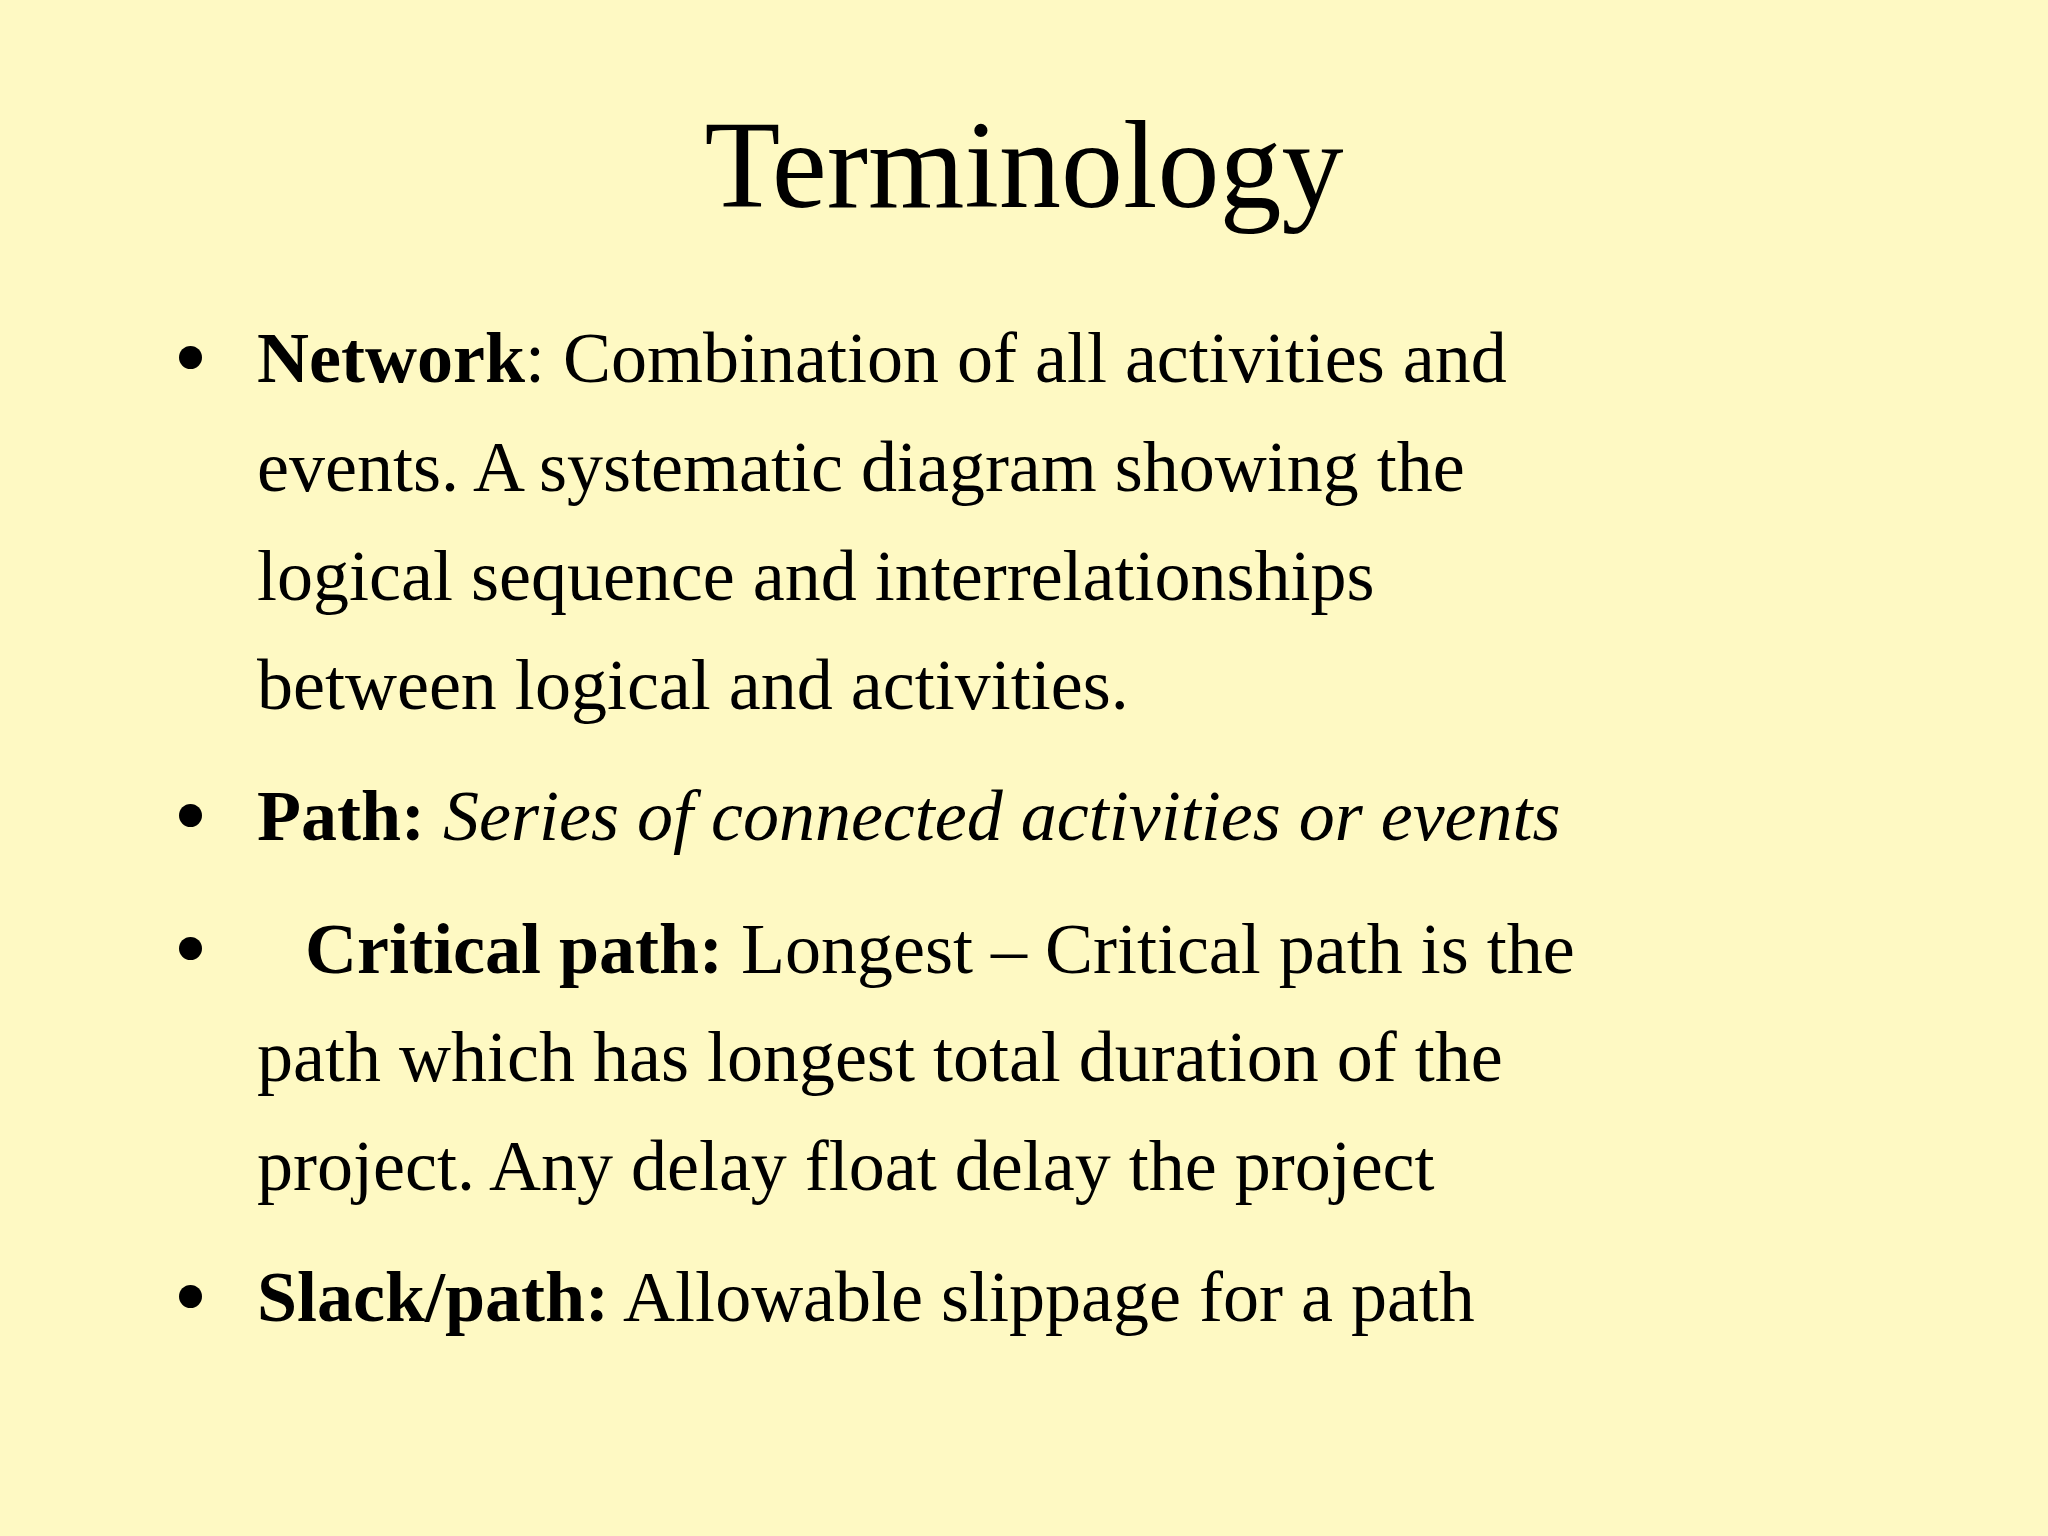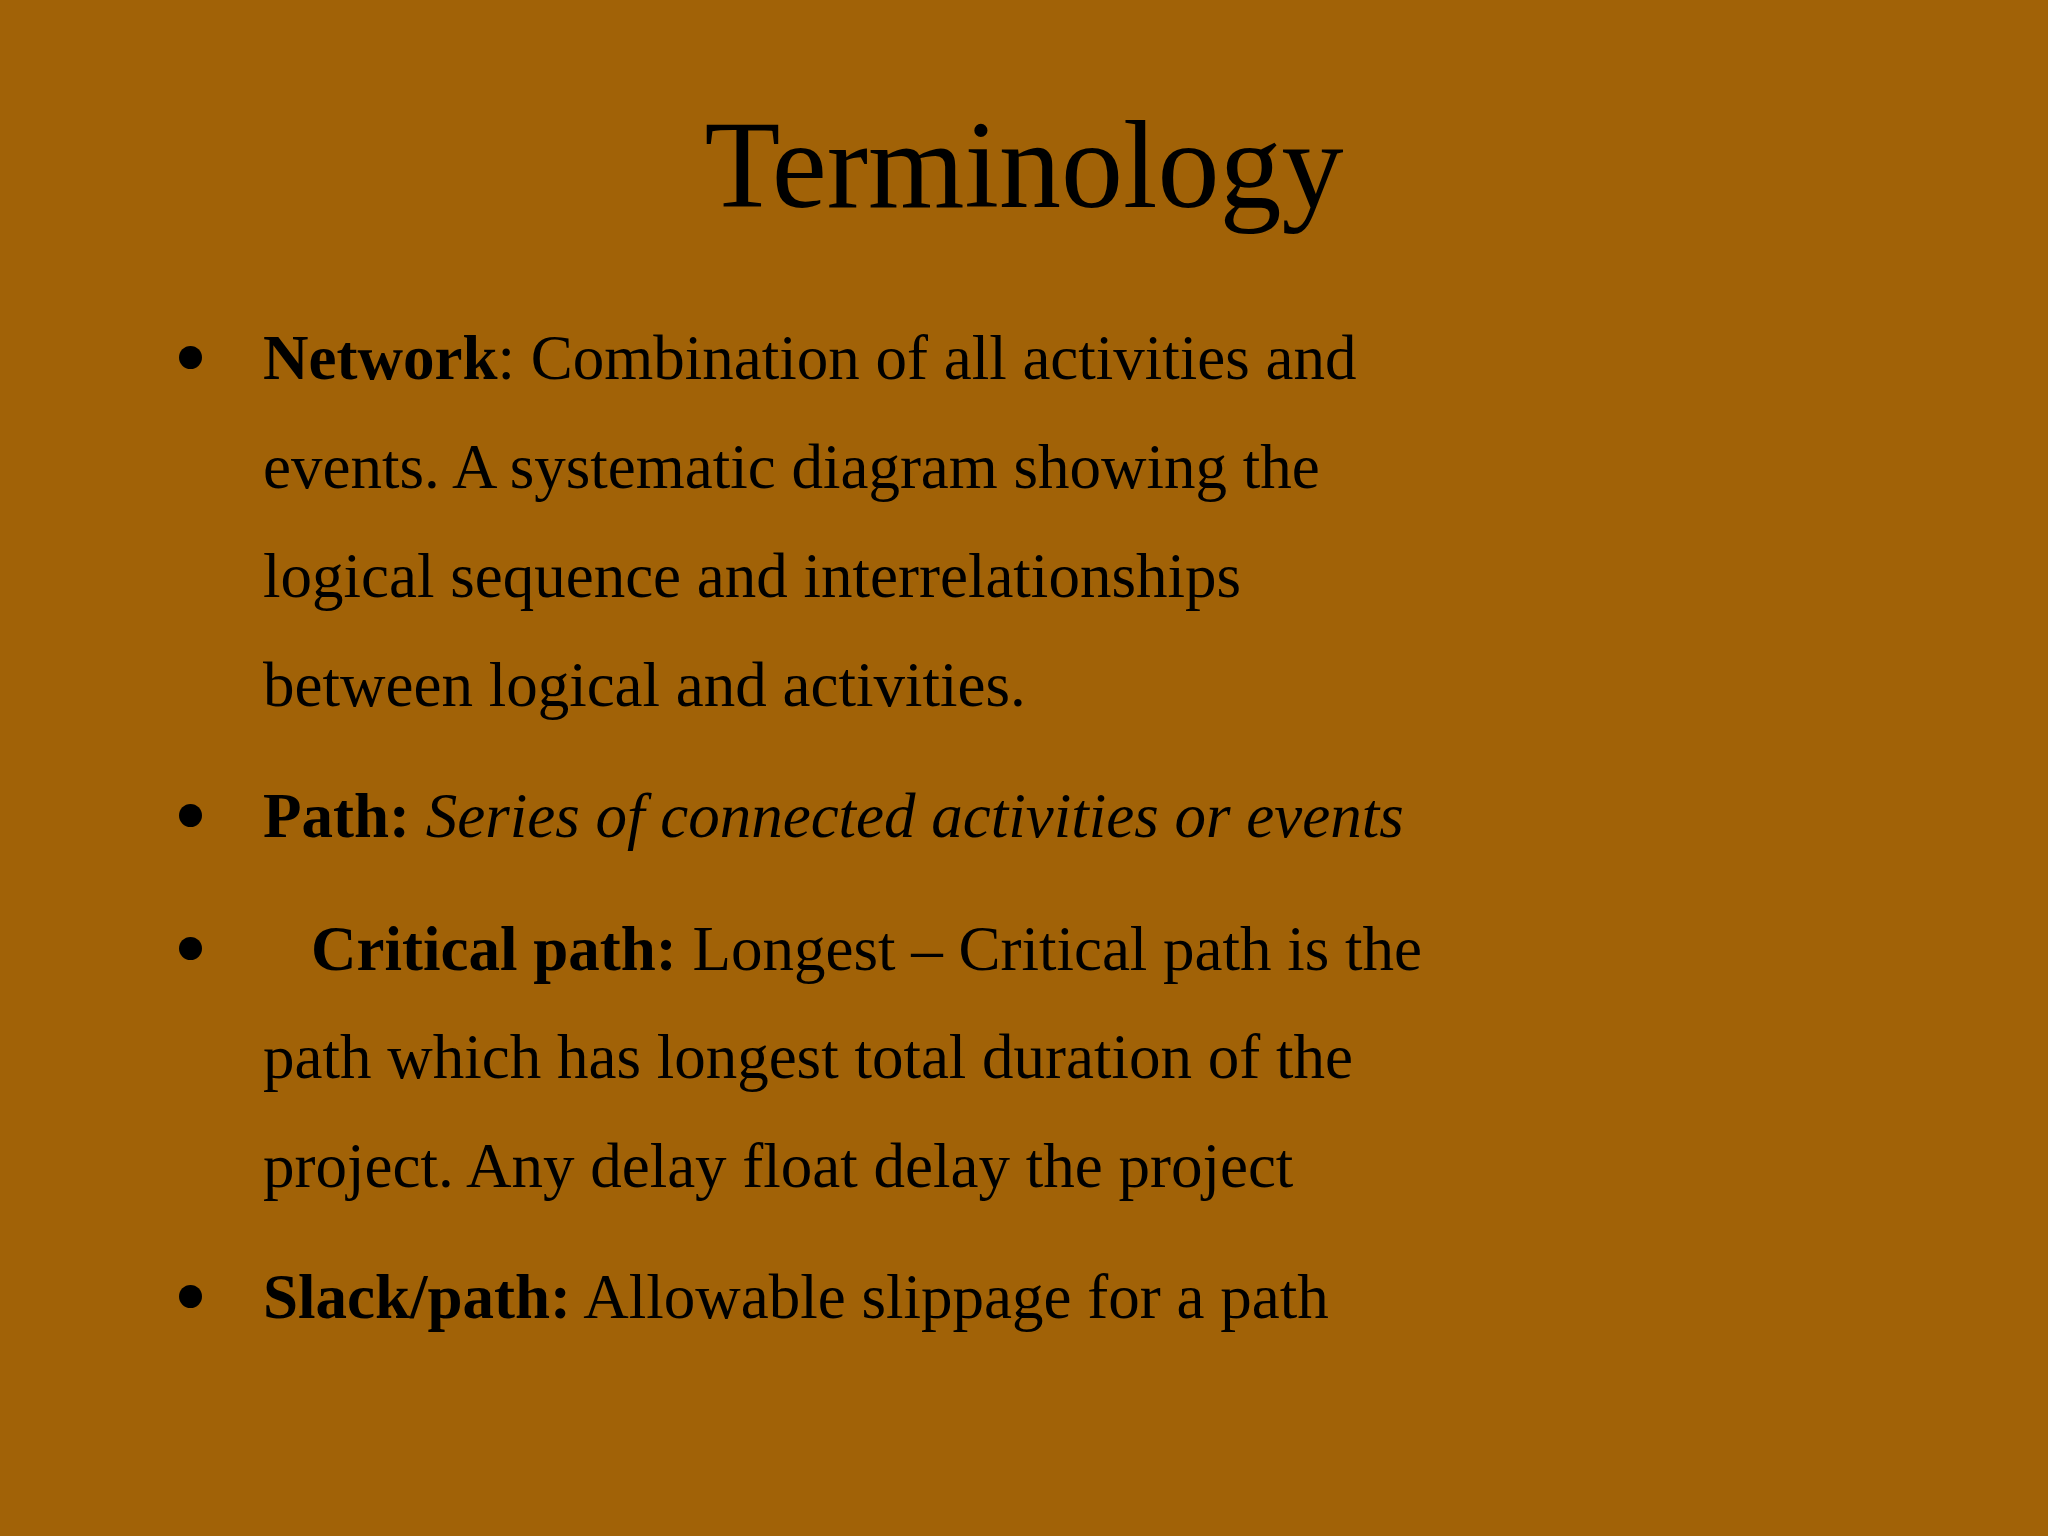--- a/index.html
+++ b/index.html
@@ -13,38 +13,38 @@
     position: relative;
     overflow: hidden;
     font-family: "Liberation Serif", "DejaVu Serif", serif;
     color: #000000;
   }
   .slide {
     position: absolute;
     left: 0; top: 0;
     width: 2048px;
     height: 1536px;
-    background: #a16207;
+    background: #fef9c3;
   }
   .title {
     position: absolute;
     left: 0;
     top: 97px;
     width: 2048px;
     text-align: center;
     font-size: 124px;
     line-height: 137px;
     font-weight: normal;
     white-space: nowrap;
     margin: 0;
   }
   .line {
     position: absolute;
-    left: 263px;
-    font-size: 63px;
+    left: 257px;
+    font-size: 72px;
     line-height: 100px;
     height: 100px;
     white-space: nowrap;
   }
   .line b { font-weight: bold; }
   .bullet {
     position: absolute;
     left: 179px;
     width: 23px;
     height: 23px;

